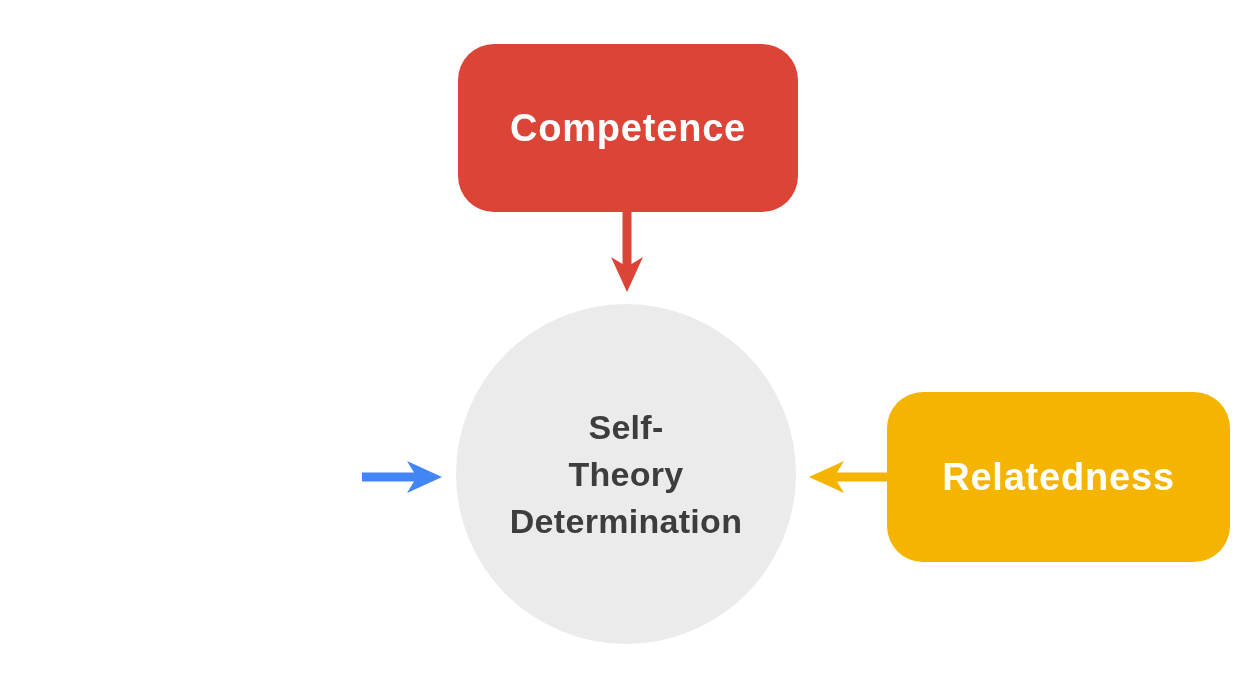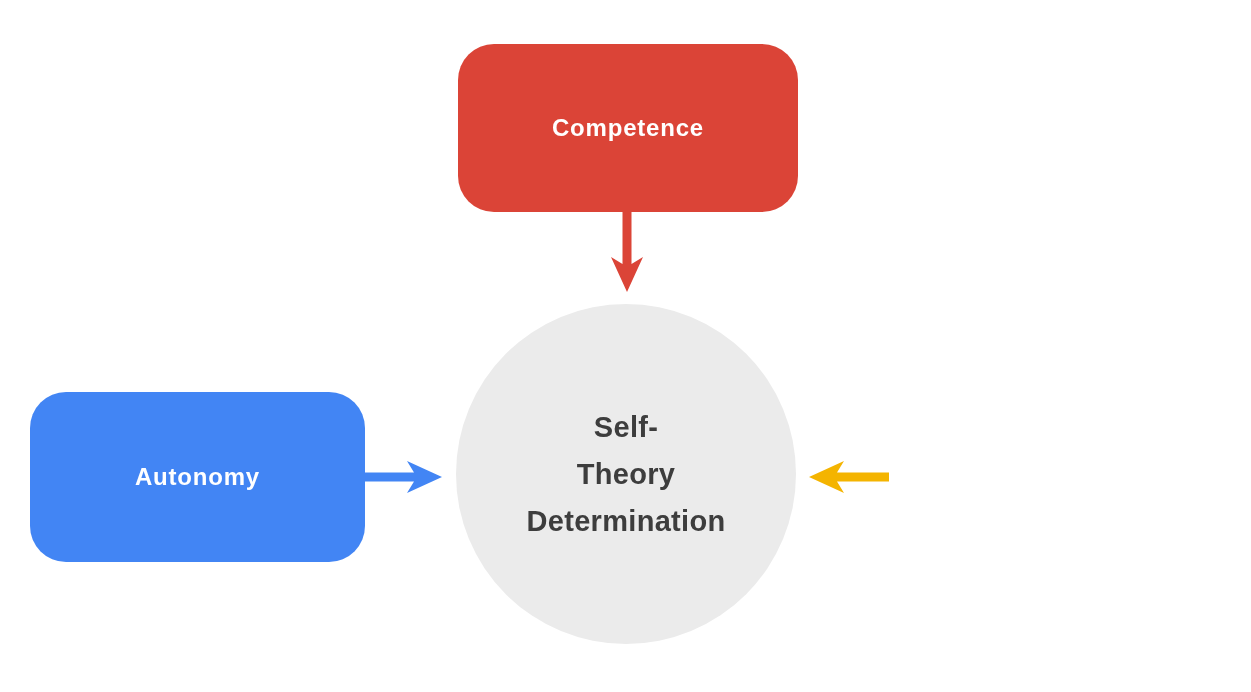--- a/index.html
+++ b/index.html
@@ -16,42 +16,42 @@
     font-family: "Liberation Sans", sans-serif;
   }
   .node-box {
     position: absolute;
     border-radius: 36px;
     display: flex;
     align-items: center;
     justify-content: center;
   }
   .node-box .node-label {
-    font-size: 24px;
+    font-size: 38px;
     font-weight: 700;
     letter-spacing: 0.8px;
     white-space: nowrap;
   }
   .box-competence   { left: 458px; top: 44px;  width: 340px; height: 168px; }
   .box-autonomy     { left: 30px;  top: 392px; width: 335px; height: 170px; }
   .box-relatedness  { left: 887px; top: 392px; width: 343px; height: 170px; }
   .center-circle {
     position: absolute;
     left: 456px;
     top: 304px;
     width: 340px;
     height: 340px;
     border-radius: 50%;
     display: flex;
     align-items: center;
     justify-content: center;
   }
   .center-text {
     text-align: center;
-    font-size: 29px;
+    font-size: 34px;
     font-weight: 700;
     line-height: 47px;
     letter-spacing: 0.3px;
   }
   .center-text span { display: block; }
   .arrow { position: absolute; display: block; }
   .arrow-competence  { left: 609px; top: 212px; }
   .arrow-autonomy    { left: 362px; top: 459px; }
   .arrow-relatedness { left: 809px; top: 459px; }
 </style>
@@ -60,27 +60,27 @@
 
 <div class="canvas">
 
   <div class="node-box box-competence" style="background-color: rgb(219, 68, 55);">
     <span class="node-label" style="color: rgb(255, 255, 255);">Competence</span>
   </div>
   <svg class="arrow arrow-competence" width="36" height="80" viewBox="0 0 36 80">
     <path d="M13.5,0 H22.5 V52 L34,45 L18,80 L2,45 L13.5,52 Z" fill="#db4437"></path>
   </svg>
 
-  <div class="node-box box-autonomy" style="background-color: rgb(66, 133, 244);">
-    <span class="node-label" style="color: rgb(255, 255, 255);">Autonomy</span>
-  </div>
   <svg class="arrow arrow-autonomy" width="80" height="36" viewBox="0 0 80 36">
     <path d="M0,13.5 H52 L45,2 L80,18 L45,34 L52,22.5 H0 Z" fill="#4285f4"></path>
   </svg>
 
+  <div class="node-box box-relatedness" style="background-color: rgb(244, 180, 0);">
+    <span class="node-label" style="color: rgb(255, 255, 255);">Relatedness</span>
+  </div>
   <svg class="arrow arrow-relatedness" width="80" height="36" viewBox="0 0 80 36">
     <path d="M80,13.5 H28 L35,2 L0,18 L35,34 L28,22.5 H80 Z" fill="#f4b400"></path>
   </svg>
 
   <div class="center-circle" style="background-color: rgb(235, 235, 235);">
     <div class="center-text" style="color: rgb(61, 61, 61);">
       <span>Self-</span>
       <span>Theory</span>
       <span>Determination</span>
     </div>

